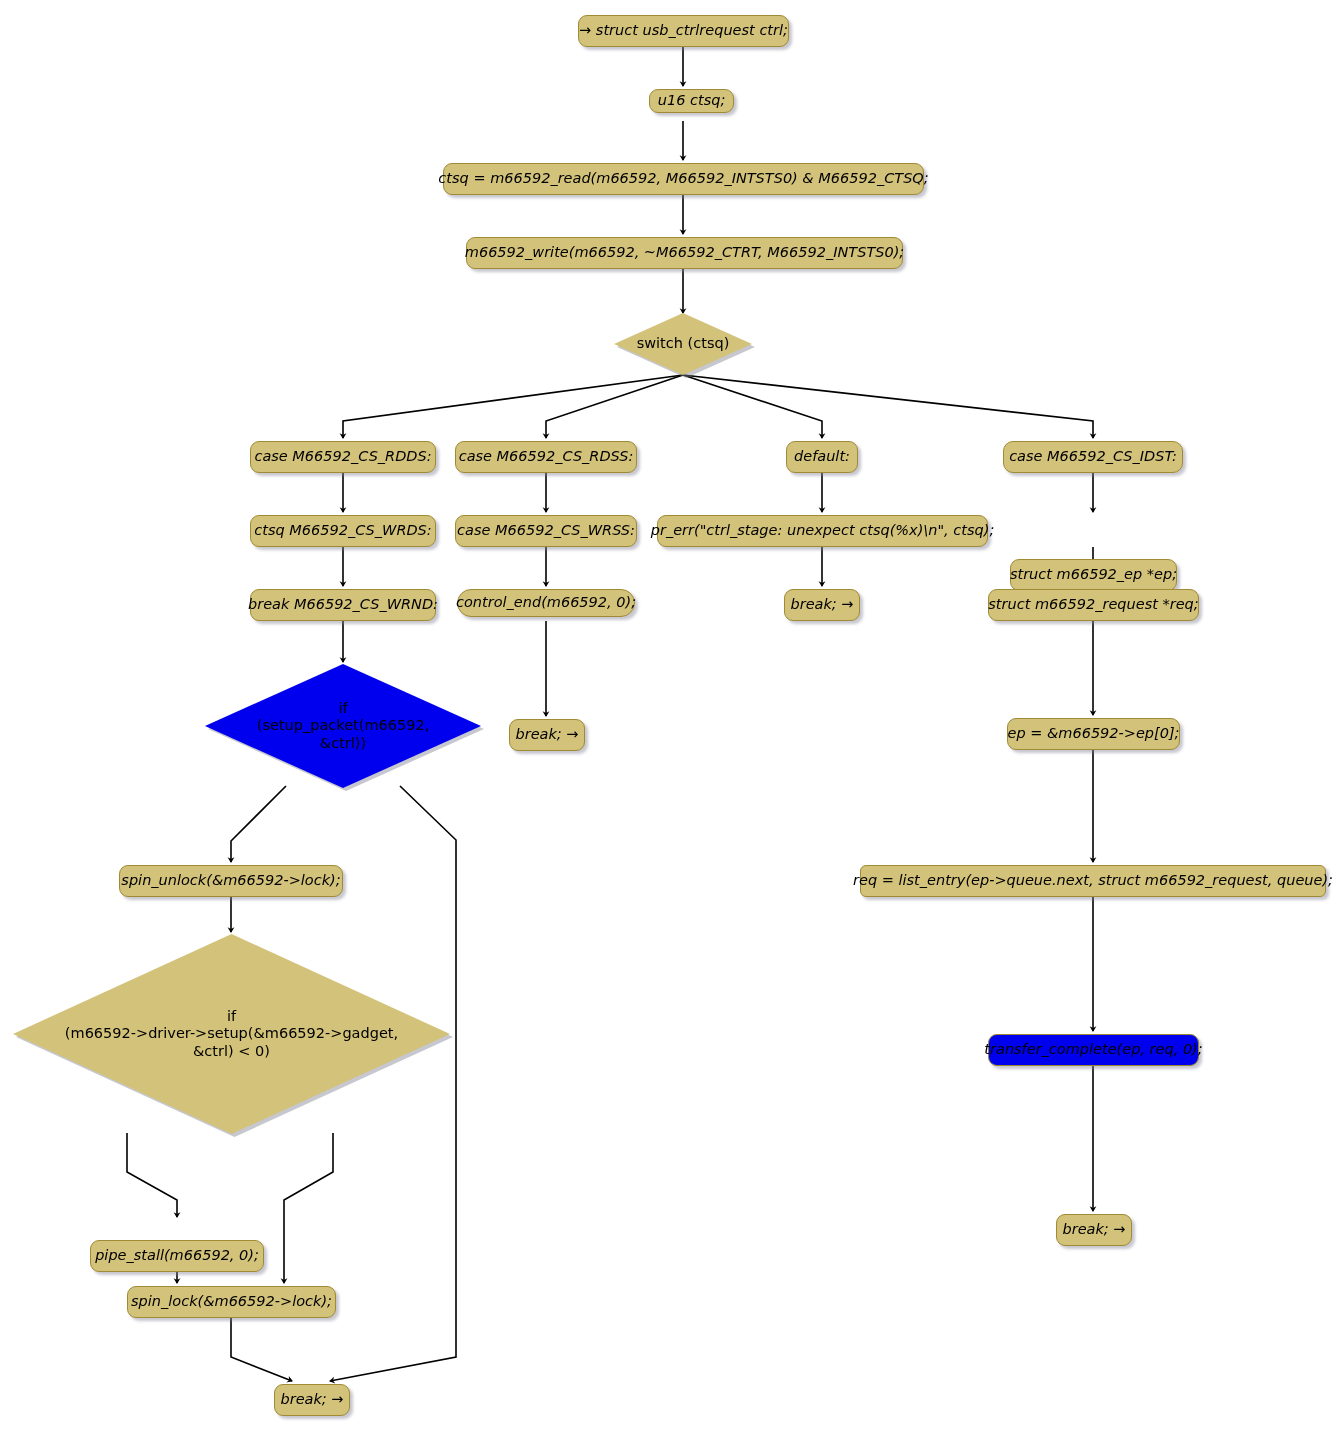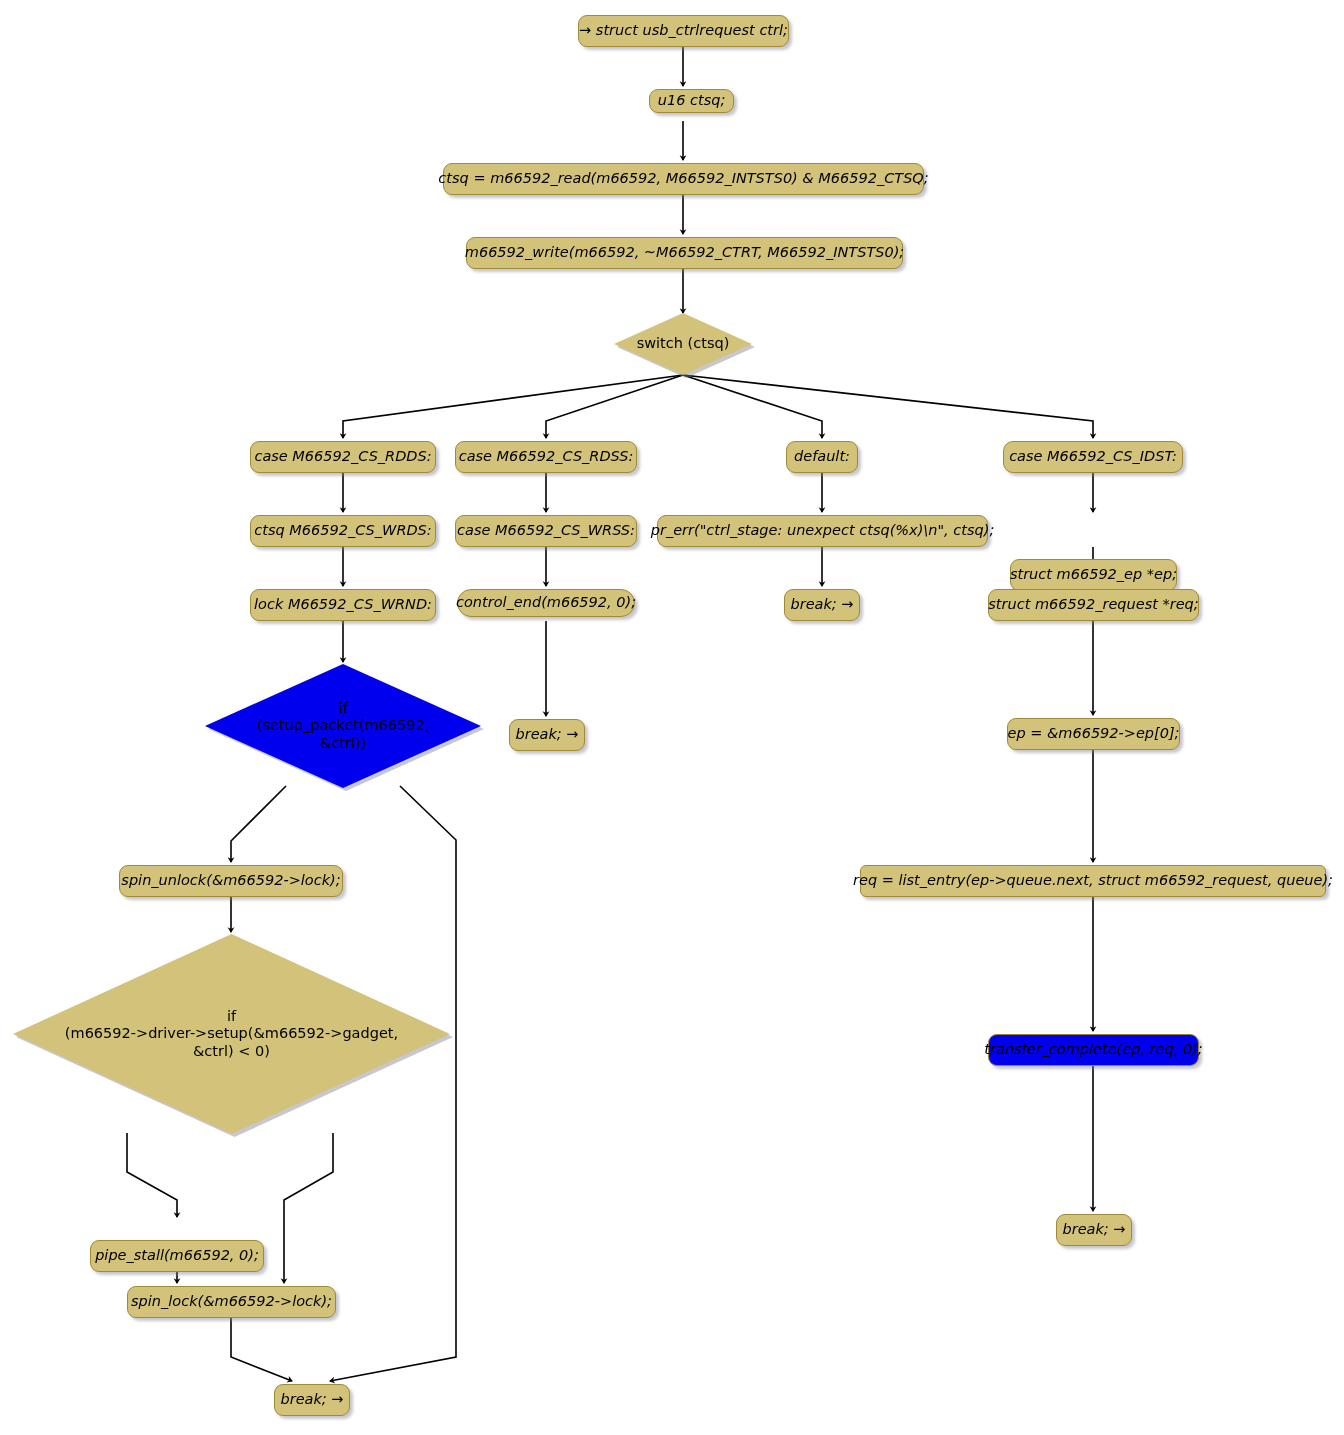--- a/index.html
+++ b/index.html
@@ -155,21 +155,21 @@
 
   <div class="node rect" style="left:250px; top:441px; width:186px; height:32px;">
     <span>case M66592_CS_RDDS:</span>
   </div>
 
   <div class="node rect" style="left:250px; top:515px; width:186px; height:32px;">
     <span>ctsq M66592_CS_WRDS:</span>
   </div>
 
   <div class="node rect" style="left:250px; top:589px; width:186px; height:32px;">
-    <span>lock M66592_CS_WRND:</span>
+    <span>break M66592_CS_WRND:</span>
   </div>
 
   <div class="node diamond hl" style="left:205px; top:664px; width:276px; height:124px; font-size:14.5px;">
     <div class="dshadow"></div>
     <div class="dshape"></div>
     <span class="dlabel">if
 (setup_packet(m66592,
 &amp;ctrl))</span>
   </div>
 

